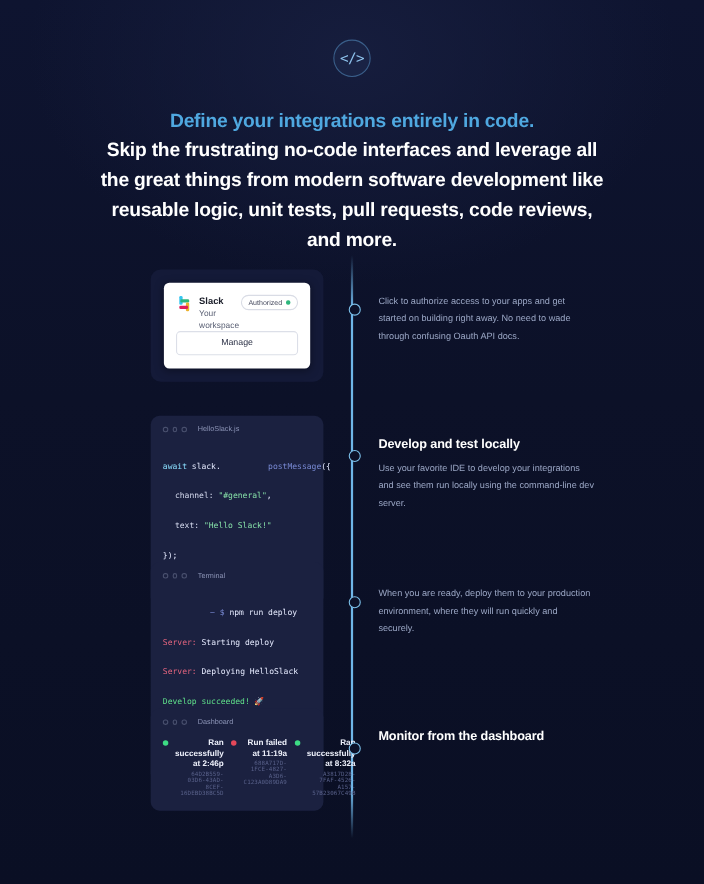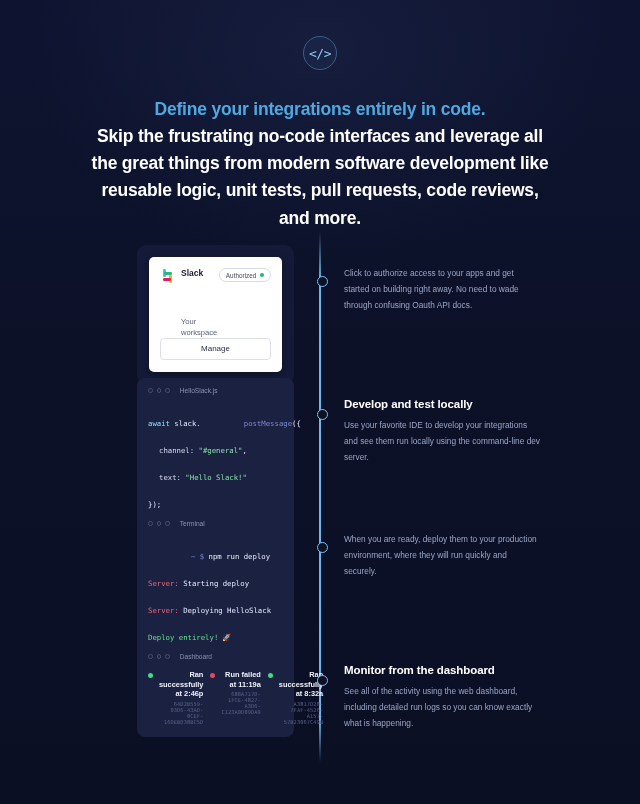--- a/index.html
+++ b/index.html
@@ -137,21 +137,21 @@
     position: absolute;
     border-radius: 1.2px;
     display: block;
   }
   .sl-a { background:#36c5f0; width:3.4px; height:8px;  left:2.6px;  top:0; }
   .sl-b { background:#2eb67d; width:8px;   height:3.4px; left:4.2px;  top:2.6px; }
   .sl-c { background:#ecb22e; width:3.4px; height:8px;  left:8.8px;  top:6.4px; }
   .sl-d { background:#e01e5a; width:8px;   height:3.4px; left:2.6px;  top:9.1px; }
 
   .slack-name { color:#1a1d29; font-size:8.5px; font-weight:bold; line-height:1.25; }
-  .slack-sub  { color:#5b6175; font-size:7.6px; line-height:1.45;margin-top:37px; }
+  .slack-sub  { color:#5b6175; font-size:7.6px; line-height:1.45; }
 
   .badge {
     display: flex; align-items: center; gap: 4px;
     border: 1px solid #d9dce5;
     border-radius: 20px;
     padding: 2.5px 6px;
     font-size: 6.4px;
     color: #44485c;
     white-space: nowrap;
   }
@@ -309,21 +309,21 @@
           <div class="win-bar">
             <span class="d"></span>
             <span class="d"></span>
             <span class="d"></span>
             <span class="win-title">Terminal</span>
           </div>
           <div class="code">
 <div><span class="tok-fn">~ $ </span><span class="tok-white">npm run deploy</span></div>
 <div><span class="tok-red">Server: </span><span class="tok-white">Starting deploy</span></div>
 <div><span class="tok-red">Server: </span><span class="tok-white">Deploying HelloSlack</span></div>
-<div><span class="tok-green">Deploy entirely! 🚀</span></div>
+<div><span class="tok-green">Develop succeeded! 🚀</span></div>
 <div><span class="tok-fn">~ $ </span><span class="caret"></span></div>
           </div>
         </div>
       </div>
       <div class="dot" style="top:31px"></div>
       <div class="step-copy" style="top:20px">
         <div class="step-desc">When you are ready, deploy them to your production environment, where they will run quickly and securely.</div>
       </div>
     </div>
 
@@ -357,18 +357,17 @@
                 <div class="run-label">Ran successfully at 8:32a</div>
                 <div class="run-id">A3817D28-7FAF-4526-A157-57B23067C49B</div>
               </span>
             </div>
           </div>
         </div>
       </div>
       <div class="dot" style="top:31px"></div>
       <div class="step-copy" style="top:20px">
         <div class="step-title">Monitor from the dashboard</div>
-        <div class="step-desc">See all of the activity using the web dashboard, including detailed run logs so you can know exactly what is happening.</div>
       </div>
     </div>
 
   </div>
 </div>
 
 </body></html>

